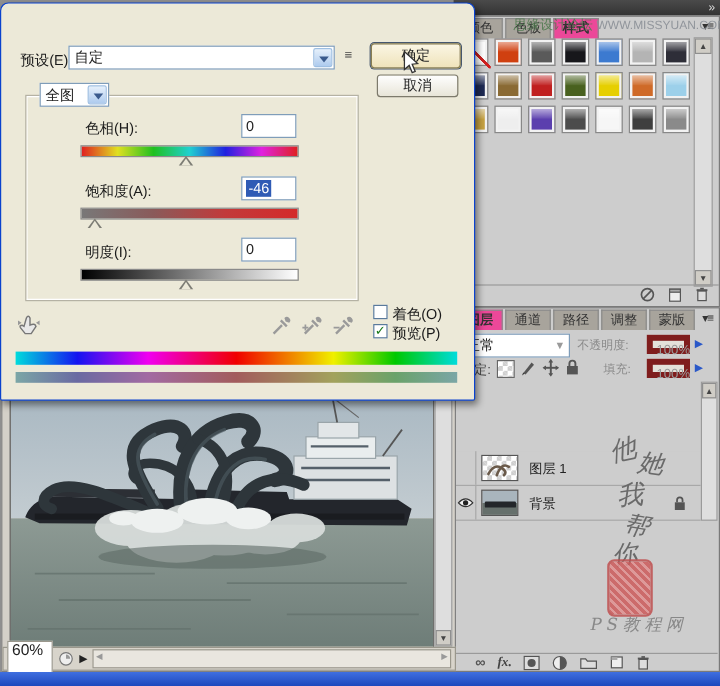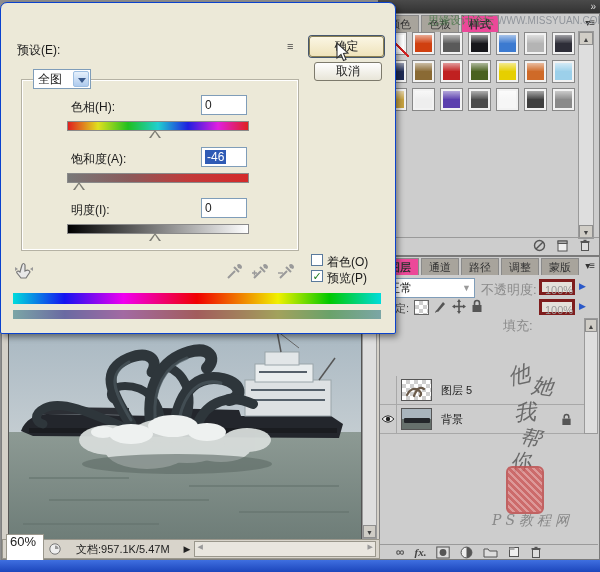--- a/index.html
+++ b/index.html
@@ -13,22 +13,22 @@
   .tab{height:16px;line-height:16px;padding:0 7px;font-size:11px;background:#a8a49c;color:#333;border:1px solid #8a8a8a;border-bottom:none;display:inline-block;}
   .tab.active{background:#ec4899;font-weight:bold;}
   .tabrow{display:flex;gap:2px;align-items:flex-end;}
   .panelmenu{color:#333;font-size:10px;letter-spacing:-1px;}
   .swatch{width:21px;height:21px;border:2px solid #f2f2f2;outline:1px solid #888;box-sizing:border-box;position:absolute;background:#888;}
   .swatch .gloss{position:absolute;left:0;top:0;right:0;height:45%;background:linear-gradient(rgba(255,255,255,.55),rgba(255,255,255,.05));}
   .swatch .slash{position:absolute;left:-2px;top:-2px;width:24px;height:24px;background:linear-gradient(45deg,transparent 46%,#d02020 46%,#d02020 54%,transparent 54%);}
   .scrolltrack{background:#dedede;border:1px solid #9a9a9a;box-sizing:border-box;}
   .scrollarrow{width:14px;height:13px;background:#d0cdc6;border:1px solid #8f8f8f;font-size:7px;text-align:center;line-height:13px;color:#444;box-sizing:border-box;}
   .mini-icons{display:flex;gap:10px;align-items:center;}
-  .graylab{color:#8a8a8a;font-size:13px;}
-  .numbox{background:#e4e1da;border:3px solid #7f1d1d;height:16px;line-height:16px;font-size:11px;padding:0 3px;color:#9a9a9a;box-sizing:border-box;}
+  .graylab{color:#8a8a8a;font-size:10px;}
+  .numbox{background:#e4e1da;border:5px solid #7f1d1d;height:16px;line-height:16px;font-size:11px;padding:0 3px;color:#9a9a9a;box-sizing:border-box;}
   .bluearrow{color:#2a58c8;font-size:9px;}
   .layerrow{left:379px;width:205px;height:29px;background:#cdcdcd;border-bottom:1px solid #a8a8a8;box-sizing:border-box;}
   .layerrow.sel{background:#2e62c8;color:#fff;}
   .eyebox{position:absolute;left:1px;top:0;width:17px;height:28px;border-right:1px solid #a8a8a8;box-sizing:border-box;}
   .sel .eyebox{border-right-color:#1d4aa8;}
   .thumb{position:absolute;top:3px;width:31px;height:22px;border:1px solid #555;box-sizing:border-box;}
   .thumb.active-border{outline:1px solid #fff;border-color:#000;}
   .shipmini{background:linear-gradient(#a9b5bd 0 52%,#66706c 52% 100%);position:relative;overflow:hidden;}
   .shipmini:before{content:"";position:absolute;left:2px;top:9px;width:26px;height:5px;background:#23262a;border-radius:1px;}
   .maskmini{background:radial-gradient(ellipse 60% 50% at 50% 92%,#fff 0 38%,#1a1a1a 75%);background-color:#000;}
@@ -195,36 +195,36 @@
         </svg>
       <svg class="abs" style="left:71px;top:1px;" width="14" height="15" viewBox="0 0 14 15">
           <path d="M7,0 L9,3 H5 Z M7,15 L5,12 H9 Z M0,7.5 L3,5.5 V9.5 Z M14,7.5 L11,5.5 V9.5 Z" fill="#555"></path>
           <rect x="6.2" y="2" width="1.6" height="11" fill="#555"></rect>
           <rect x="1.5" y="6.7" width="11" height="1.6" fill="#555"></rect>
         </svg>
       <svg class="abs" style="left:90px;top:1px;" width="12" height="14" viewBox="0 0 12 14">
           <rect x="1.5" y="6" width="9" height="7" fill="#555"></rect>
           <path d="M3.5,6 V4 a2.5,2.5 0 0 1 5,0 V6" fill="none" stroke="#555" stroke-width="1.6"></path>
         </svg>
-      <span class="graylab abs" style="left:122px;top:3px;margin-top:16px;">填充:</span>
+      <span class="graylab abs" style="left:122px;top:3px;">填充:</span>
       <div class="numbox abs" style="left:158px;top:1px;width:36px;">100%</div>
       <span class="bluearrow abs" style="left:198px;top:3px;">▶</span>
     </div>
   </div>
 
 
 
   <div class="abs layerrow" style="top:376px;">
     <div class="eyebox"></div>
     <div class="thumb checker" style="left:22px;">
       <svg width="29" height="20" viewBox="0 0 29 20">
           <path d="M5,15 Q10,6 16,10 Q21,13 18,16 M12,16 Q16,5 22,9" fill="none" stroke="#6a5a4a" stroke-width="2.2" stroke-linecap="round"></path>
         </svg>
     </div>
-    <div class="layername" style="left:62px;">图层 5</div>
+    <div class="layername" style="left:62px;">图层 1</div>
   </div>
 
   <div class="abs layerrow" style="top:405px;">
     <div class="eyebox">
       <svg width="14" height="10" viewBox="0 0 14 10" style="margin:9px 0 0 1px">
           <path d="M1,5 Q7,-1.5 13,5 Q7,11.5 1,5 Z" fill="#f2f2f2" stroke="#333"></path>
           <circle cx="7" cy="5" r="2.2" fill="#222"></circle>
         </svg>
     </div>
     <div class="thumb shipmini" style="left:22px;"></div>
@@ -350,33 +350,36 @@
   <div class="abs scrolltrack" style="left:362px;top:327px;width:15px;height:212px;">
     <div class="scrollarrow" style="position:absolute;bottom:0;left:0;width:13px;">▼</div>
   </div>
 
   <div class="abs statusbar">
     <div class="inset" style="width:38px;">60%</div>
     <svg width="14" height="14" viewBox="0 0 14 14">
         <circle cx="7" cy="7" r="5.2" fill="#eee" stroke="#777"></circle>
         <path d="M7,7 L7,3.5 A3.5,3.5 0 0 1 10.5,7 Z" fill="#999"></path>
       </svg>
-    <div style="flex:0 0 auto;font-size:11px;padding:0 10px;">文档:957.1K/5.47M</div>
     <div style="font-size:9px;color:#222;">▶</div>
     <div style="flex:1;height:14px;background:#e9e6df;border:1px solid #9a978c;position:relative;">
       <span class="abs" style="left:2px;top:1px;font-size:7px;color:#999;">◀</span>
       <span class="abs" style="right:2px;top:1px;font-size:7px;color:#999;">▶</span>
     </div>
   </div>
 
   <div class="abs" style="left:0;top:560px;width:600px;height:12px;background:linear-gradient(#3f6fe0,#1c46bc);"></div>
 
   <div class="abs dialog">
 
     <span class="abs dlglabel" style="left:16px;top:39px;">预设(E):</span>
+    <div class="dropdown" style="left:56px;top:35px;width:222px;">
+      <span>自定</span>
+      <div class="ddbtn"></div>
+    </div>
     <span class="abs" style="left:286px;top:37px;font-size:11px;color:#444;letter-spacing:-1px;">≡</span>
 
     <div class="abs xpbtn default" style="left:308px;top:33px;width:75px;height:21px;line-height:19px;">确定</div>
     <div class="abs xpbtn" style="left:313px;top:59px;width:68px;height:19px;line-height:17px;">取消</div>
 
     <div class="abs groupframe" style="left:20px;top:76px;width:276px;height:170px;"></div>
     <div class="dropdown" style="left:32px;top:66px;width:58px;background:#fff;">
       <span>全图</span>
       <div class="ddbtn"></div>
     </div>

